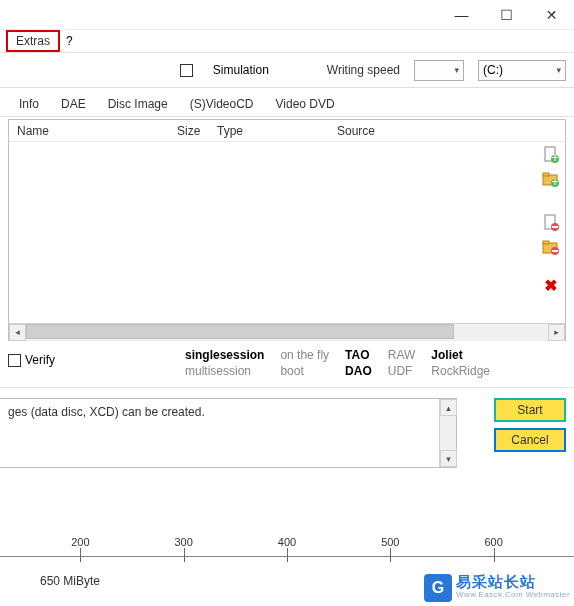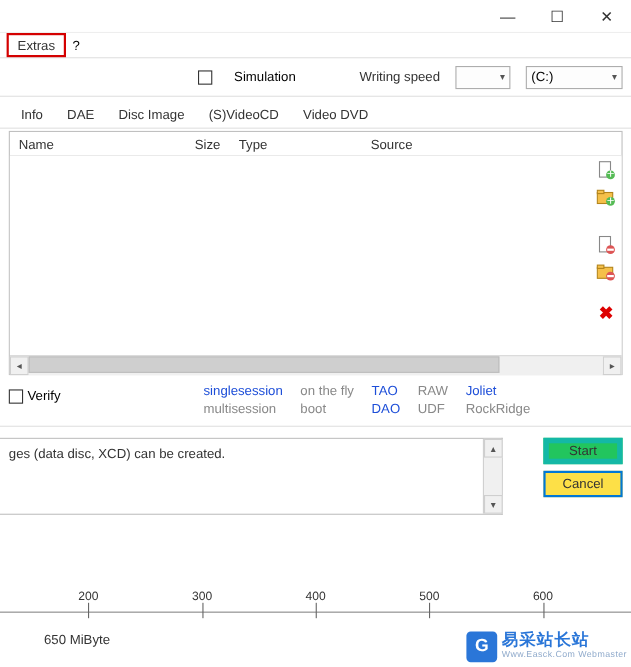--- a/index.html
+++ b/index.html
@@ -46,30 +46,30 @@
 .i-folder-add { color:#d98b00; }
 .i-file-del { color:#c33; }
 .i-folder-del { color:#d98b00; }
 .i-cross { color:#d00; font-weight:bold; font-size:16px;}
 
 .options { display:flex; padding: 6px 8px 4px 8px; gap: 20px; align-items:flex-start; }
 .verify { display:flex; align-items:center; gap:4px; padding-top:6px;}
 .opt-grid { display:flex; gap:16px; margin-left: 110px;}
 .opt-col { display:flex; flex-direction:column; line-height:16px; }
 .opt-col span { color:#888; }
-.opt-col .dark { color:#1d4ed8; }
+.opt-col .dark { color:#000000;font-weight:bold; }
 .opt-col .iso { color:#888; margin-left:8px;}
 
 .divider { height:1px; background:#e0e0e0; margin-top:4px;}
 
 .lower { display:flex; margin-top: 10px; height: 70px; gap: 27px; }
 .log { flex:1; border:1px solid #c0c0c0; border-left:none; margin-right:10px; padding:6px 8px; color:#333; position:relative; }
 .log-vscroll { position:absolute; right:0; top:0; bottom:0; width:17px; background:#f0f0f0; border-left:1px solid #d0d0d0; display:flex; flex-direction:column; }
 .btns { width:80px; display:flex; flex-direction:column; gap:6px; padding-right:8px;}
-.btn { height:24px; border:5px solid #14b8a6; background:#22c55e; display:flex; align-items:center; justify-content:center; color:#333; }
+.btn { height:24px; border:2px solid #14b8a6; background:#fde047; display:flex; align-items:center; justify-content:center; color:#333; }
 .btn.primary { border:2px solid #0078d7; background:#fde047;}
 
 .ruler { position:absolute; left:0; right:0; bottom:40px; height:24px; }
 .ruler-line { position:absolute; left:0; right:0; top:14px; height:1px; background:#888;}
 .tick { position:absolute; top:6px; width:1px; height:14px; background:#666; }
 .tick-lbl { position:absolute; top:-6px; font-size:11px; color:#333; transform: translateX(-50%);}
 
 .capacity { position:absolute; left:40px; bottom:18px; color:#333; font-size:12px;}
 
 .watermark { position:absolute; right:4px; bottom:4px; display:flex; align-items:center; gap:4px; opacity:0.95;}

